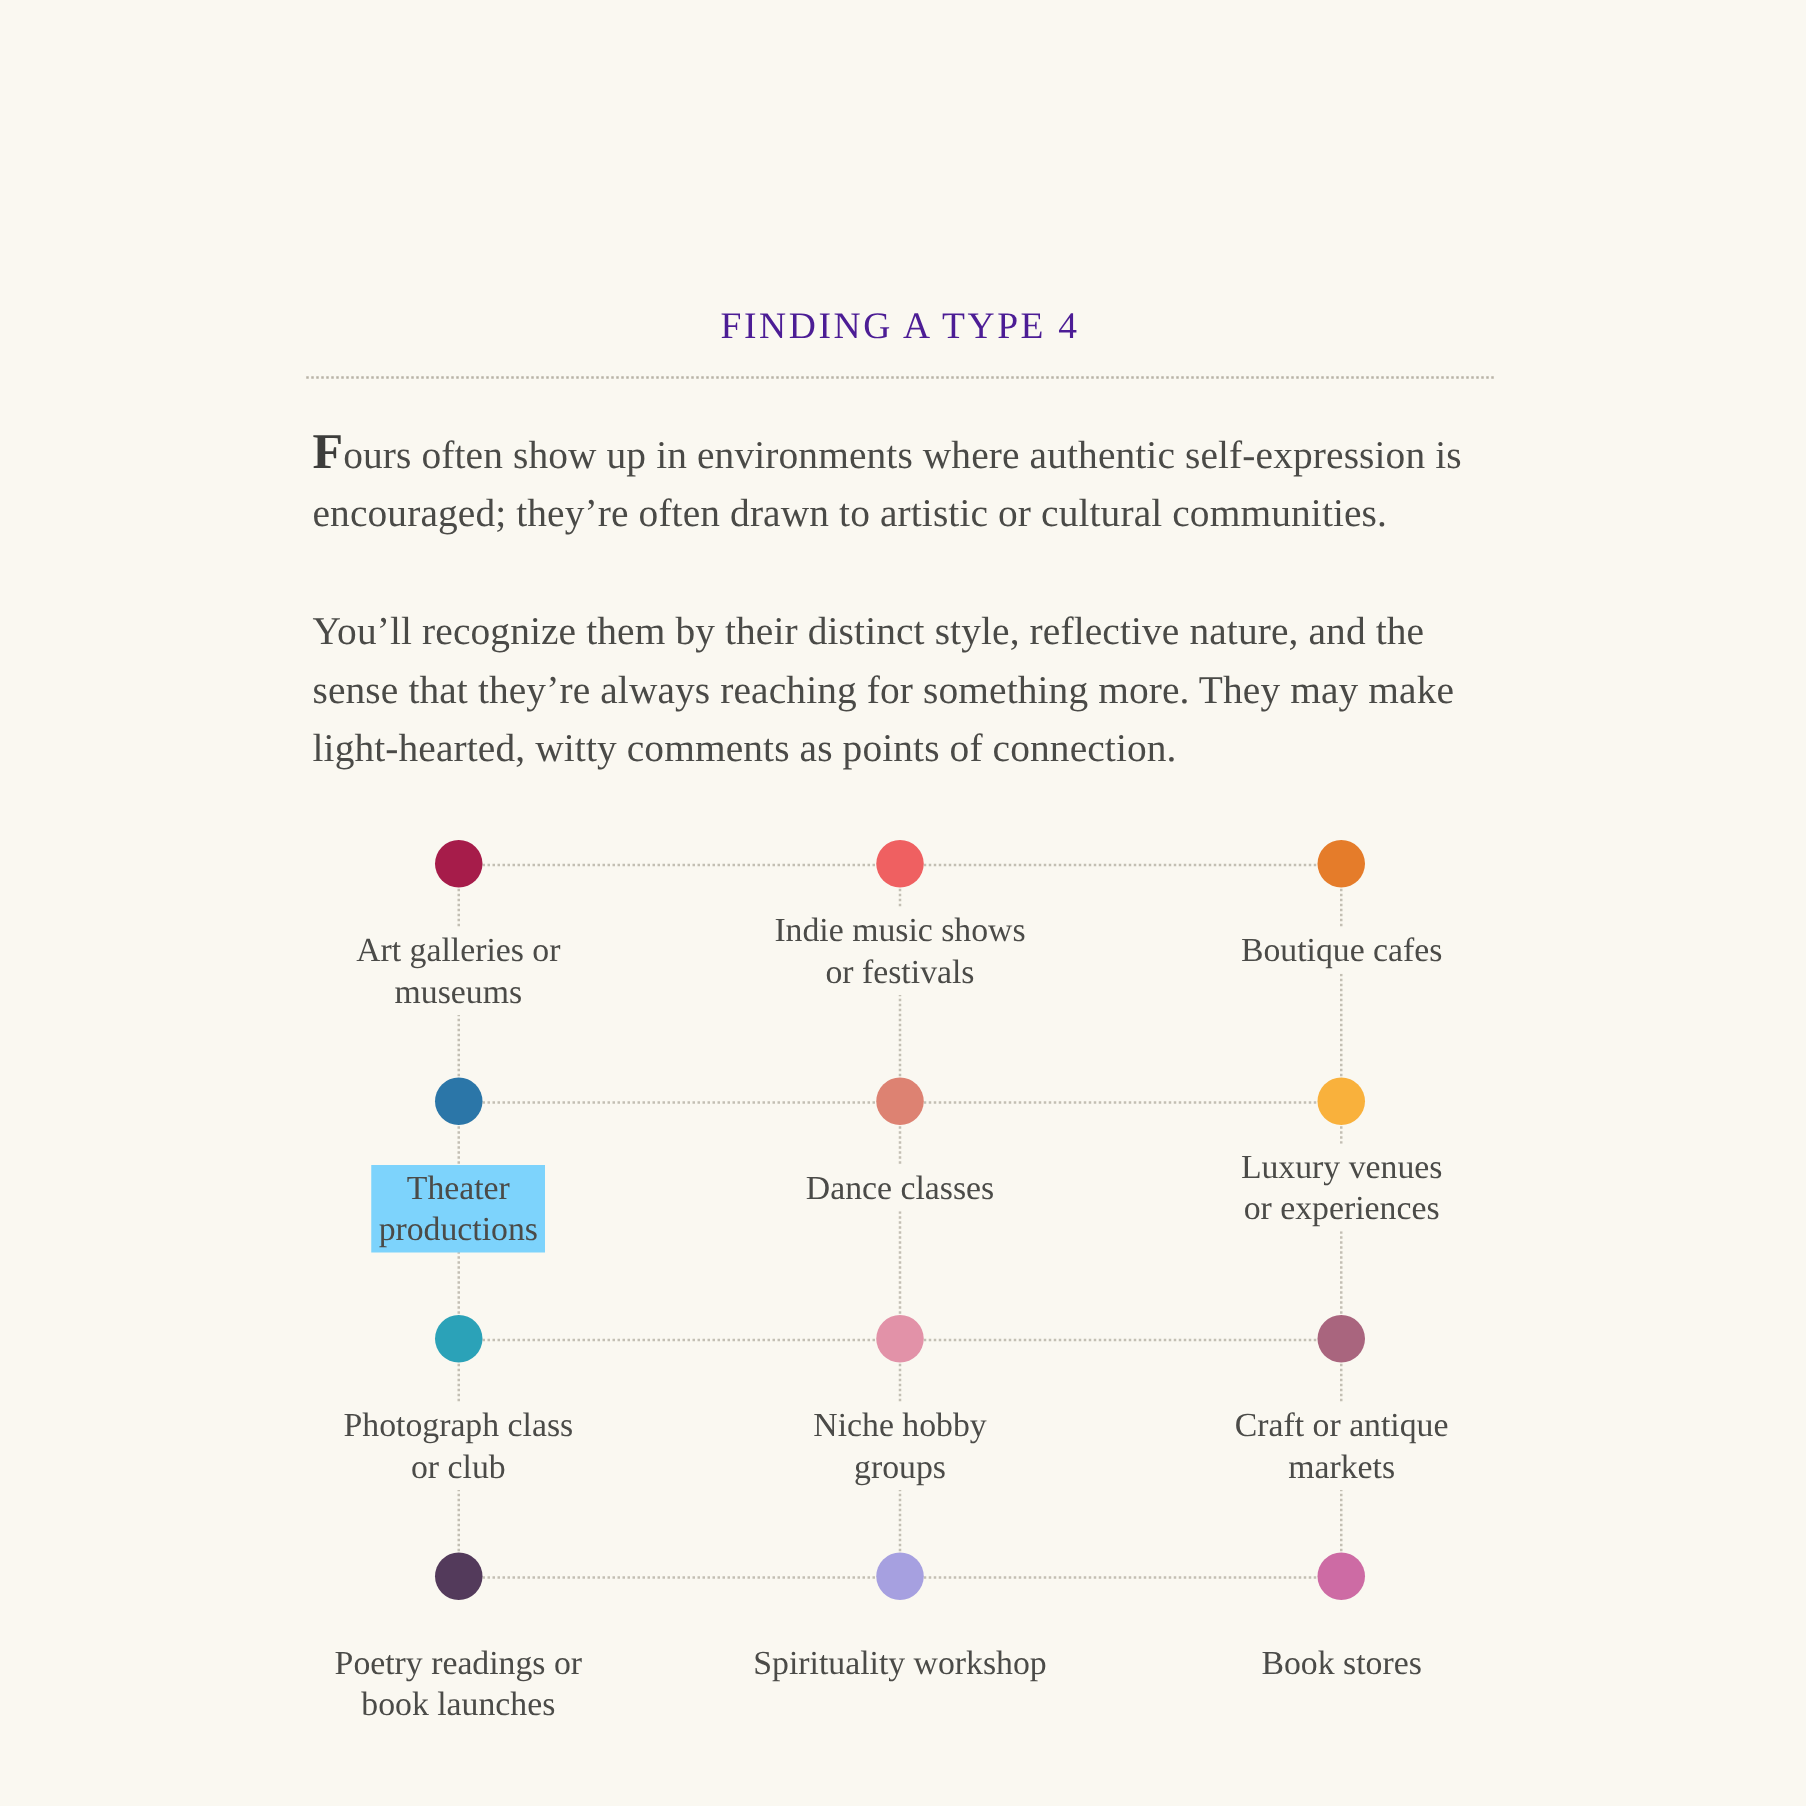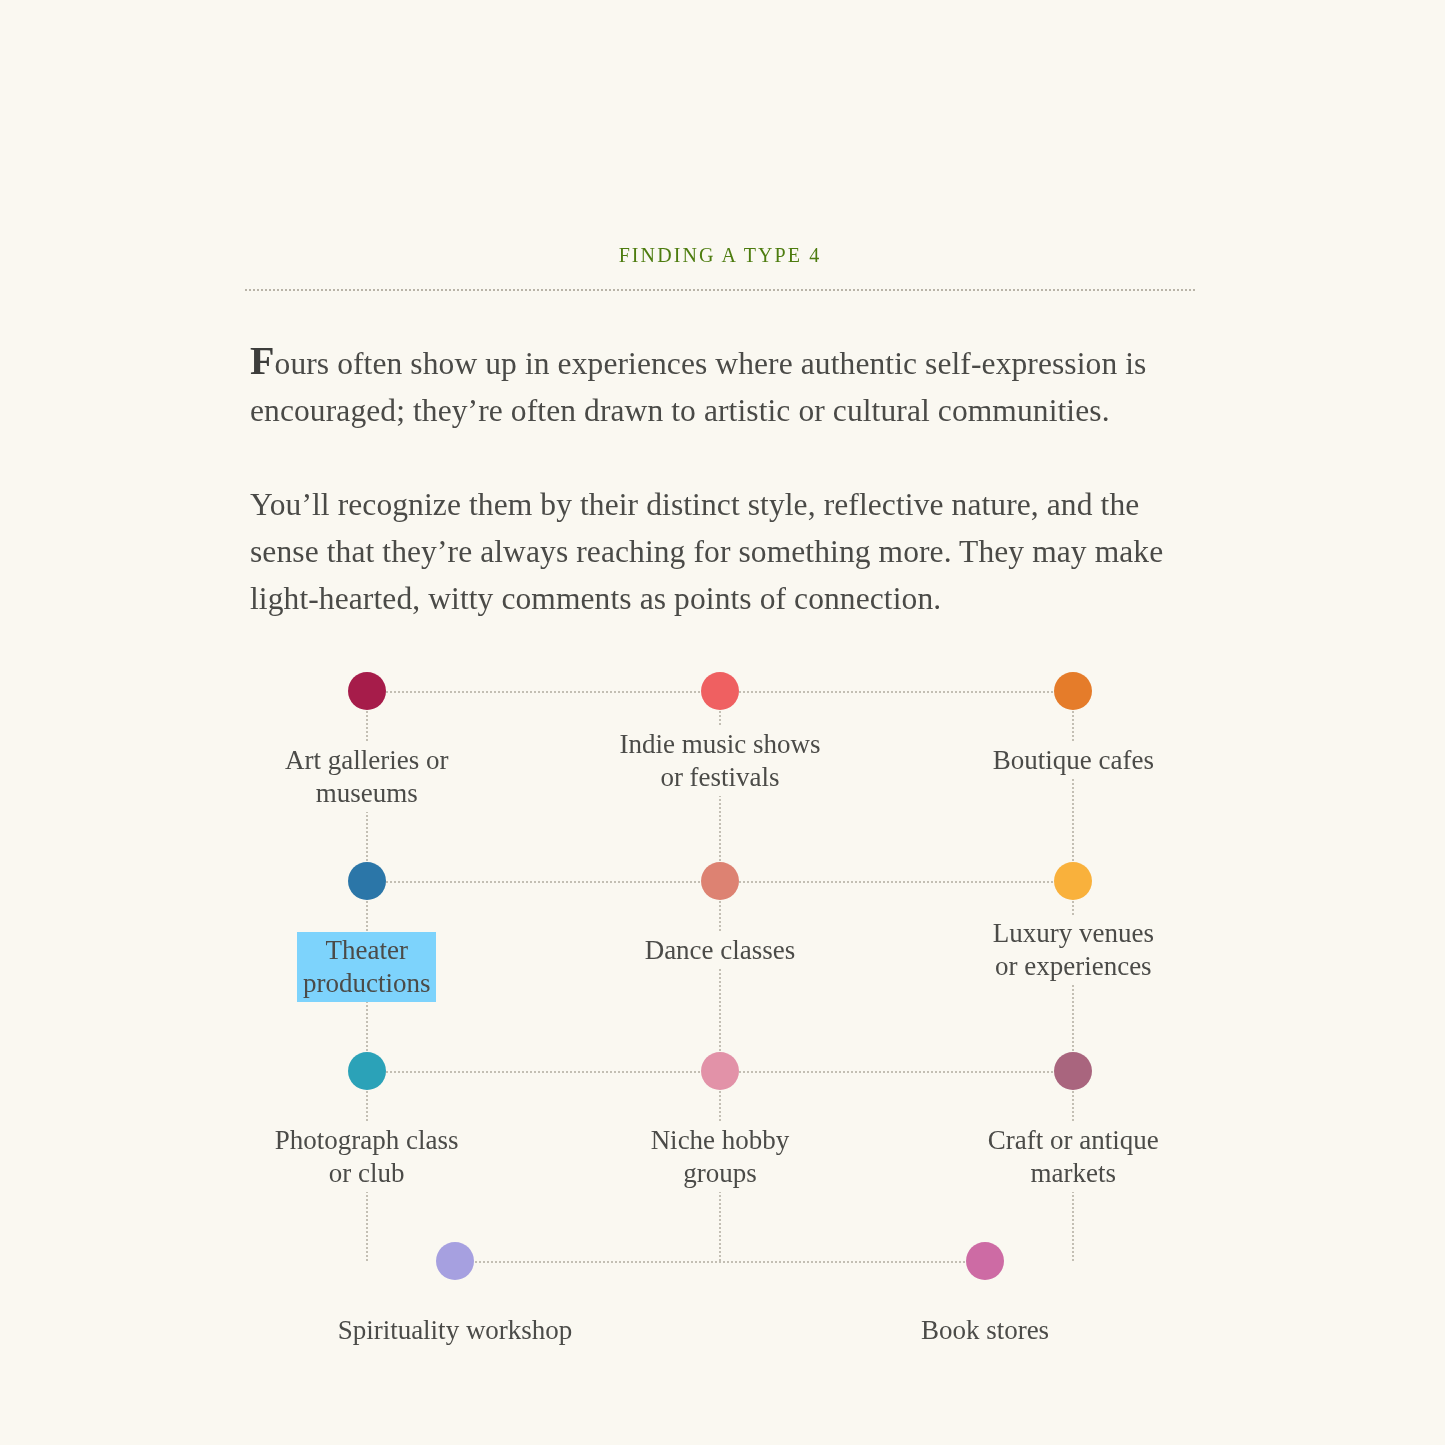--- a/index.html
+++ b/index.html
@@ -23,23 +23,23 @@
 
   
   .header {
     position: absolute;
     left: 245px;
     top: 243px;
     width: 950px;
   }
   .title {
     text-align: center;
-    font-size: 20px;
+    font-size: 30px;
     letter-spacing: 2.1px;
-    color: #4d7c0f;
+    color: #4c1d95;
     font-weight: 400;
     line-height: 1.2;
     white-space: nowrap;
   }
   .divider {
     margin-top: 22px;
     height: 0;
     border-top: 2px dotted #b9b4a8;
     width: 100%;
   }
@@ -133,21 +133,21 @@
 <body style="background: rgb(250, 248, 241);">
 
 <div class="page">
 
   <div class="header">
     <div class="title">FINDING A TYPE 4</div>
     <div class="divider"></div>
   </div>
 
   <div class="body-copy">
-    <p class="para"><span class="dropcap">F</span><span>ours often show up in experiences where authentic self-expression is encouraged; they’re often drawn to artistic or cultural communities.</span></p>
+    <p class="para"><span class="dropcap">F</span><span>ours often show up in environments where authentic self-expression is encouraged; they’re often drawn to artistic or cultural communities.</span></p>
     <p class="para">You’ll recognize them by their distinct style, reflective nature, and the sense that they’re always reaching for something more. They may make light-hearted, witty comments as points of connection.</p>
   </div>
 
   <div class="grid">
 
     <div class="grid-row">
       <div class="cell">
         <div class="hconn"></div>
         <div class="vconn"></div>
         <div class="dot" style="background: rgb(166, 28, 74);"></div>
@@ -212,20 +212,26 @@
         <div class="vconn"></div>
         <div class="dot" style="background: rgb(169, 101, 126);"></div>
         <div class="label" style="background: rgb(250, 248, 241);">Craft or antique
 markets</div>
       </div>
     </div>
 
     <div class="grid-row">
       <div class="cell">
         <div class="hconn"></div>
+        <div class="dot" style="background: rgb(83, 58, 91);"></div>
+        <div class="label" style="background: rgb(250, 248, 241);">Poetry readings or
+book launches</div>
+      </div>
+      <div class="cell">
+        <div class="hconn"></div>
         <div class="dot" style="background: rgb(166, 160, 224);"></div>
         <div class="label" style="background: rgb(250, 248, 241);">Spirituality workshop</div>
       </div>
       <div class="cell">
 
         <div class="dot" style="background: rgb(205, 107, 164);"></div>
         <div class="label" style="background: rgb(250, 248, 241);">Book stores</div>
       </div>
     </div>
 

